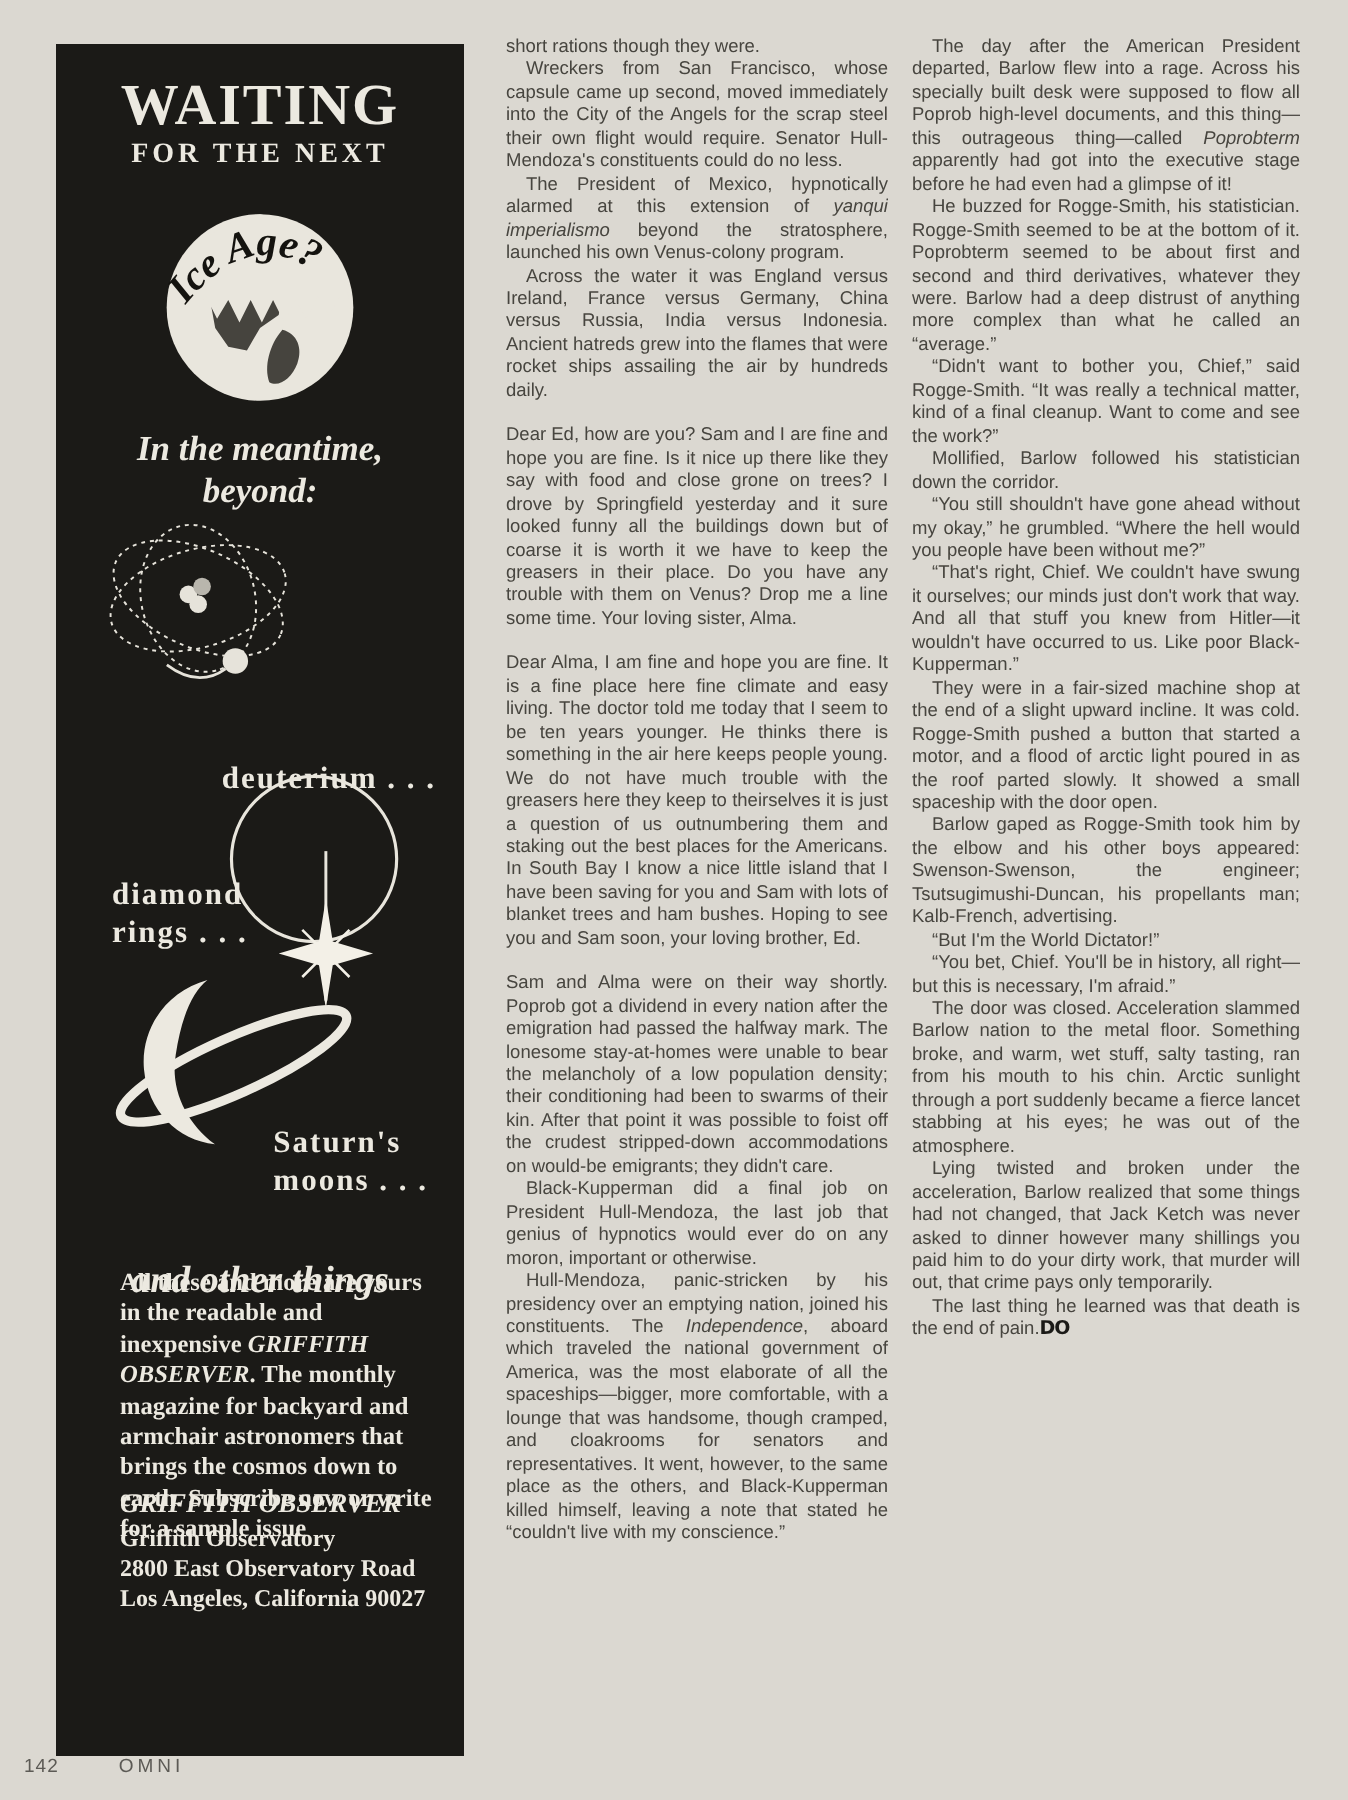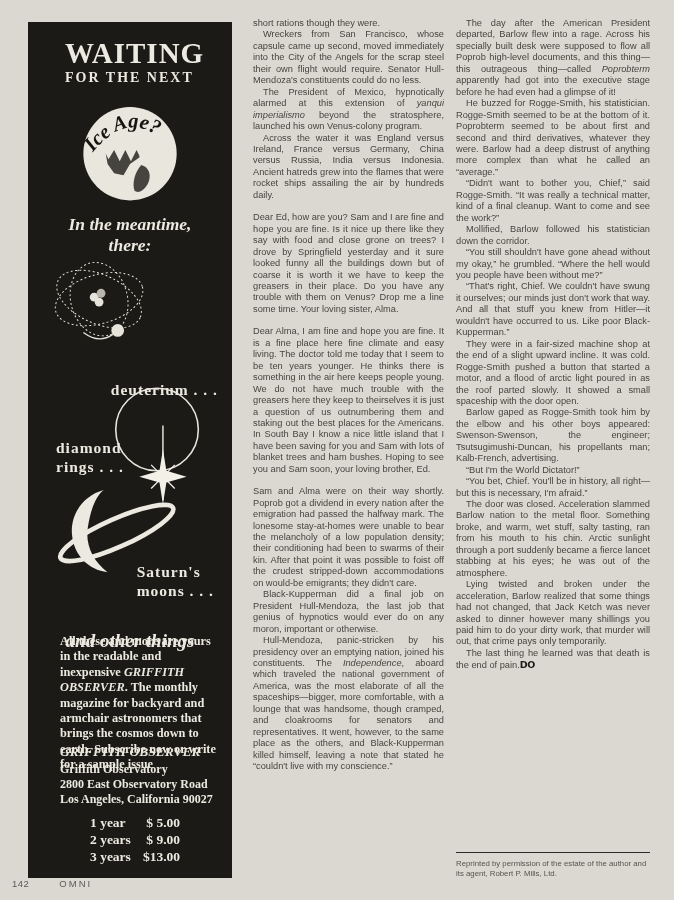--- a/index.html
+++ b/index.html
@@ -7,21 +7,21 @@
     position:relative;width:674px;height:900px;margin:0 auto;
     background:#dbd8d1;overflow:hidden;
     font-family:"Liberation Sans",sans-serif;
   }
   
   .ad{
     position:absolute;left:28px;top:22px;width:204px;height:856px;
     background:#1b1a17;color:#ece9e0;
     font-family:"Liberation Serif","DejaVu Serif",serif;
   }
-  .ad-headline{position:absolute;top:16px;left:0;width:100%;margin-left:37px;}
+  .ad-headline{position:absolute;top:16px;left:0;width:100%;text-align:center;}
   .ad-headline .h1{font-size:29px;font-weight:bold;letter-spacing:1px;line-height:30px;}
   .ad-headline .h2{font-size:14px;font-weight:bold;letter-spacing:2px;line-height:17px;margin-top:1px;}
   .globe{position:absolute;top:72px;left:46px;}
   .meantime{position:absolute;top:192px;left:0;width:100%;text-align:center;
     font-style:italic;font-weight:bold;font-size:17.5px;line-height:21px;}
   .atom{position:absolute;top:238px;left:16px;}
   .lbl{font-weight:bold;font-size:15.5px;letter-spacing:1px;line-height:19px;}
   .lbl-deuterium{position:absolute;top:358px;right:14px;text-align:left;}
   .ringpic{position:absolute;top:362px;left:72px;}
   .lbl-diamond{position:absolute;top:416px;left:28px;text-align:left;}
@@ -76,21 +76,21 @@
       <path d="M72,76 c8,2 11,10 8,18 c-3,8 -10,13 -15,10 c-3,-8 0,-20 7,-28 Z" fill="#34322c" fill-opacity="0.9"></path>
       <path d="M11,66 Q18,22 60,14 Q102,22 109,66 L103,58 97,68 91,58 85,70 79,60 73,72 67,60 61,72 55,60 49,72 43,60 37,70 31,58 25,68 19,58 Z" fill="#e9e6dd"></path>
       <path id="iceArc" d="M16,68 Q60,8 106,60" fill="none"></path>
       <text font-family="Liberation Serif, serif" font-weight="bold" font-style="italic" font-size="22" fill="#14130f">
         <textPath href="#iceArc" startOffset="6%">Ice Age?</textPath>
       </text>
     </svg>
 
     <div class="meantime">
       <div>In the meantime,</div>
-      <div>there:</div>
+      <div>beyond:</div>
     </div>
 
     <svg class="atom" width="118" height="92" viewBox="0 0 120 94">
       <g stroke="#e6e3da" fill="none" stroke-width="1" stroke-dasharray="2,2.5">
         <ellipse cx="56" cy="40" rx="46" ry="25" transform="rotate(-16 56 40)"></ellipse>
         <ellipse cx="56" cy="40" rx="46" ry="25" transform="rotate(24 56 40)"></ellipse>
         <ellipse cx="56" cy="40" rx="38" ry="29" transform="rotate(76 56 40)"></ellipse>
       </g>
       <circle cx="51" cy="38" r="4.5" fill="#e6e3da"></circle>
       <circle cx="58" cy="34" r="4.5" fill="#b9b6ad"></circle>
@@ -128,28 +128,20 @@
     <div class="pitch">All these and more are yours in the readable and inexpensive <i>GRIFFITH OBSERVER</i>. The monthly magazine for backyard and armchair astronomers that brings the cosmos down to earth. Subscribe now or write for a sample issue</div>
 
     <div class="pubname">GRIFFITH OBSERVER</div>
 
     <div class="address">
       <div>Griffith Observatory</div>
       <div>2800 East Observatory Road</div>
       <div>Los Angeles, California 90027</div>
     </div>
 
-    <div class="prices">
-      <span>1 year</span>
-      <span class="pr">$ 5.00</span>
-      <span>2 years</span>
-      <span class="pr">$ 9.00</span>
-      <span>3 years</span>
-      <span class="pr">$13.00</span>
-    </div>
   </div>
 
   <div class="col col-mid">
       <p class="">short rations though they were.</p>
       <p class="ind ">Wreckers from San Francisco, whose capsule came up second, moved immediately into the City of the Angels for the scrap steel their own flight would require. Senator Hull-Mendoza's constituents could do no less.</p>
       <p class="ind ">The President of Mexico, hypnotically alarmed at this extension of <i>yanqui imperialismo</i> beyond the stratosphere, launched his own Venus-colony program.</p>
       <p class="ind ">Across the water it was England versus Ireland, France versus Germany, China versus Russia, India versus Indonesia. Ancient hatreds grew into the flames that were rocket ships assailing the air by hundreds daily.</p>
       <p class="gap">Dear Ed, how are you? Sam and I are fine and hope you are fine. Is it nice up there like they say with food and close grone on trees? I drove by Springfield yesterday and it sure looked funny all the buildings down but of coarse it is worth it we have to keep the greasers in their place. Do you have any trouble with them on Venus? Drop me a line some time. Your loving sister, Alma.</p>
       <p class="gap">Dear Alma, I am fine and hope you are fine. It is a fine place here fine climate and easy living. The doctor told me today that I seem to be ten years younger. He thinks there is something in the air here keeps people young. We do not have much trouble with the greasers here they keep to theirselves it is just a question of us outnumbering them and staking out the best places for the Americans. In South Bay I know a nice little island that I have been saving for you and Sam with lots of blanket trees and ham bushes. Hoping to see you and Sam soon, your loving brother, Ed.</p>
       <p class="gap">Sam and Alma were on their way shortly. Poprob got a dividend in every nation after the emigration had passed the halfway mark. The lonesome stay-at-homes were unable to bear the melancholy of a low population density; their conditioning had been to swarms of their kin. After that point it was possible to foist off the crudest stripped-down accommodations on would-be emigrants; they didn't care.</p>
@@ -165,22 +157,18 @@
       <p class="ind ">“That's right, Chief. We couldn't have swung it ourselves; our minds just don't work that way. And all that stuff you knew from Hitler—it wouldn't have occurred to us. Like poor Black-Kupperman.”</p>
       <p class="ind ">They were in a fair-sized machine shop at the end of a slight upward incline. It was cold. Rogge-Smith pushed a button that started a motor, and a flood of arctic light poured in as the roof parted slowly. It showed a small spaceship with the door open.</p>
       <p class="ind ">Barlow gaped as Rogge-Smith took him by the elbow and his other boys appeared: Swenson-Swenson, the engineer; Tsutsugimushi-Duncan, his propellants man; Kalb-French, advertising.</p>
       <p class="ind ">“But I'm the World Dictator!”</p>
       <p class="ind ">“You bet, Chief. You'll be in history, all right—but this is necessary, I'm afraid.”</p>
       <p class="ind ">The door was closed. Acceleration slammed Barlow nation to the metal floor. Something broke, and warm, wet stuff, salty tasting, ran from his mouth to his chin. Arctic sunlight through a port suddenly became a fierce lancet stabbing at his eyes; he was out of the atmosphere.</p>
       <p class="ind ">Lying twisted and broken under the acceleration, Barlow realized that some things had not changed, that Jack Ketch was never asked to dinner however many shillings you paid him to do your dirty work, that murder will out, that crime pays only temporarily.</p>
       <p class="ind ">The last thing he learned was that death is the end of pain.<span class="endmark">DO</span></p>
     </div>
 
-  <div class="footnote">
-    <div class="rule"></div>
-    <div>Reprinted by permission of the estate of the author and its agent, Robert P. Mills, Ltd.</div>
-  </div>
 
   <div class="pagefooter">
     <span>142</span><span class="mag">OMNI</span>
   </div>
 
 </div>
 
 </body></html>

